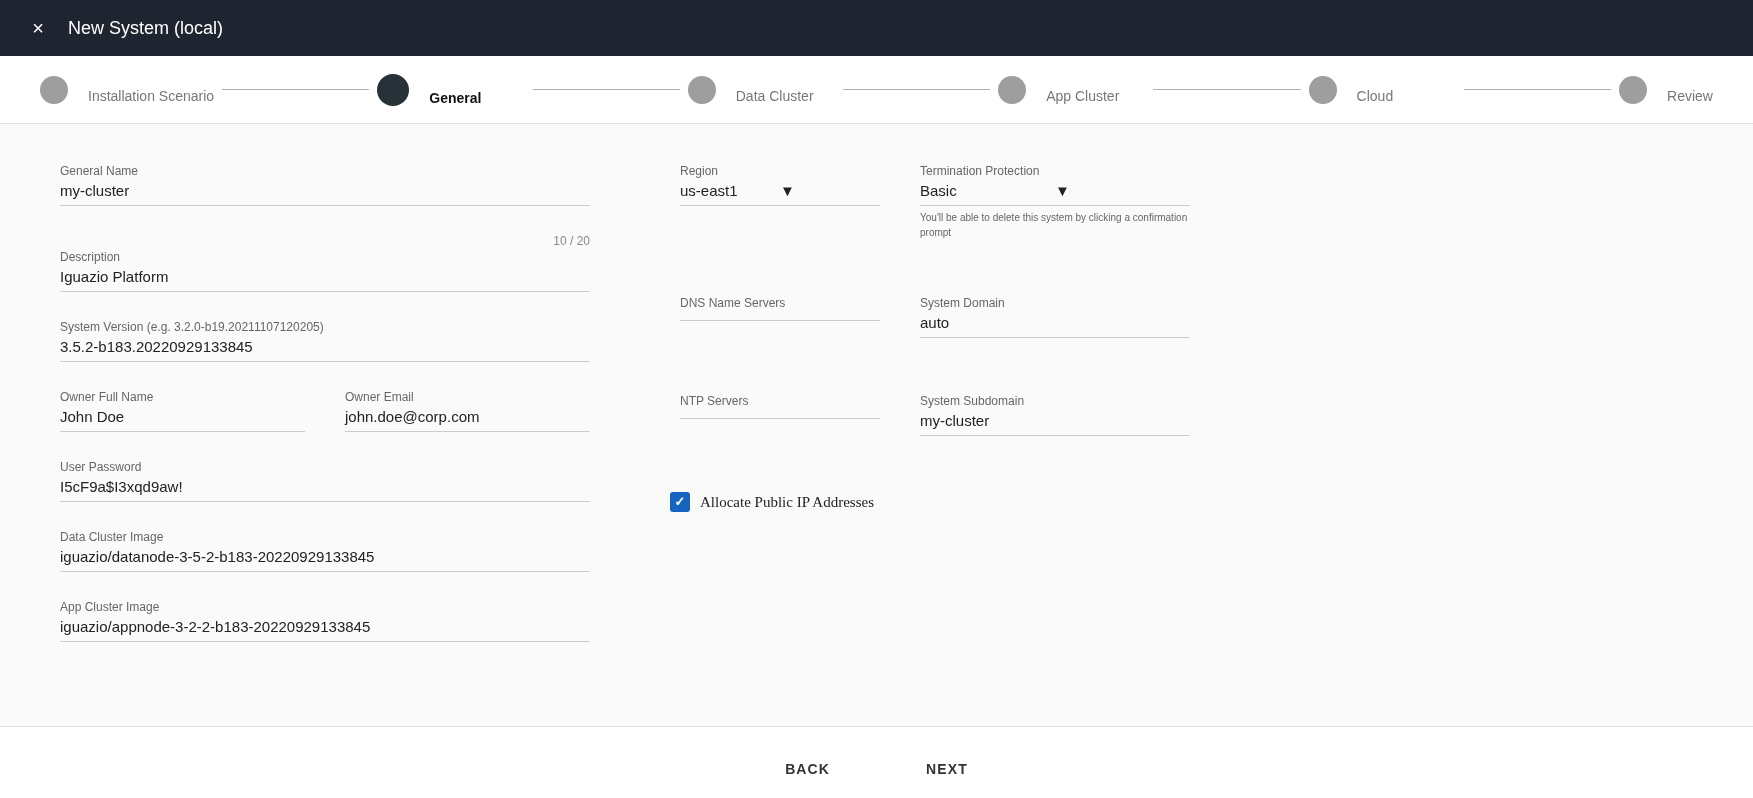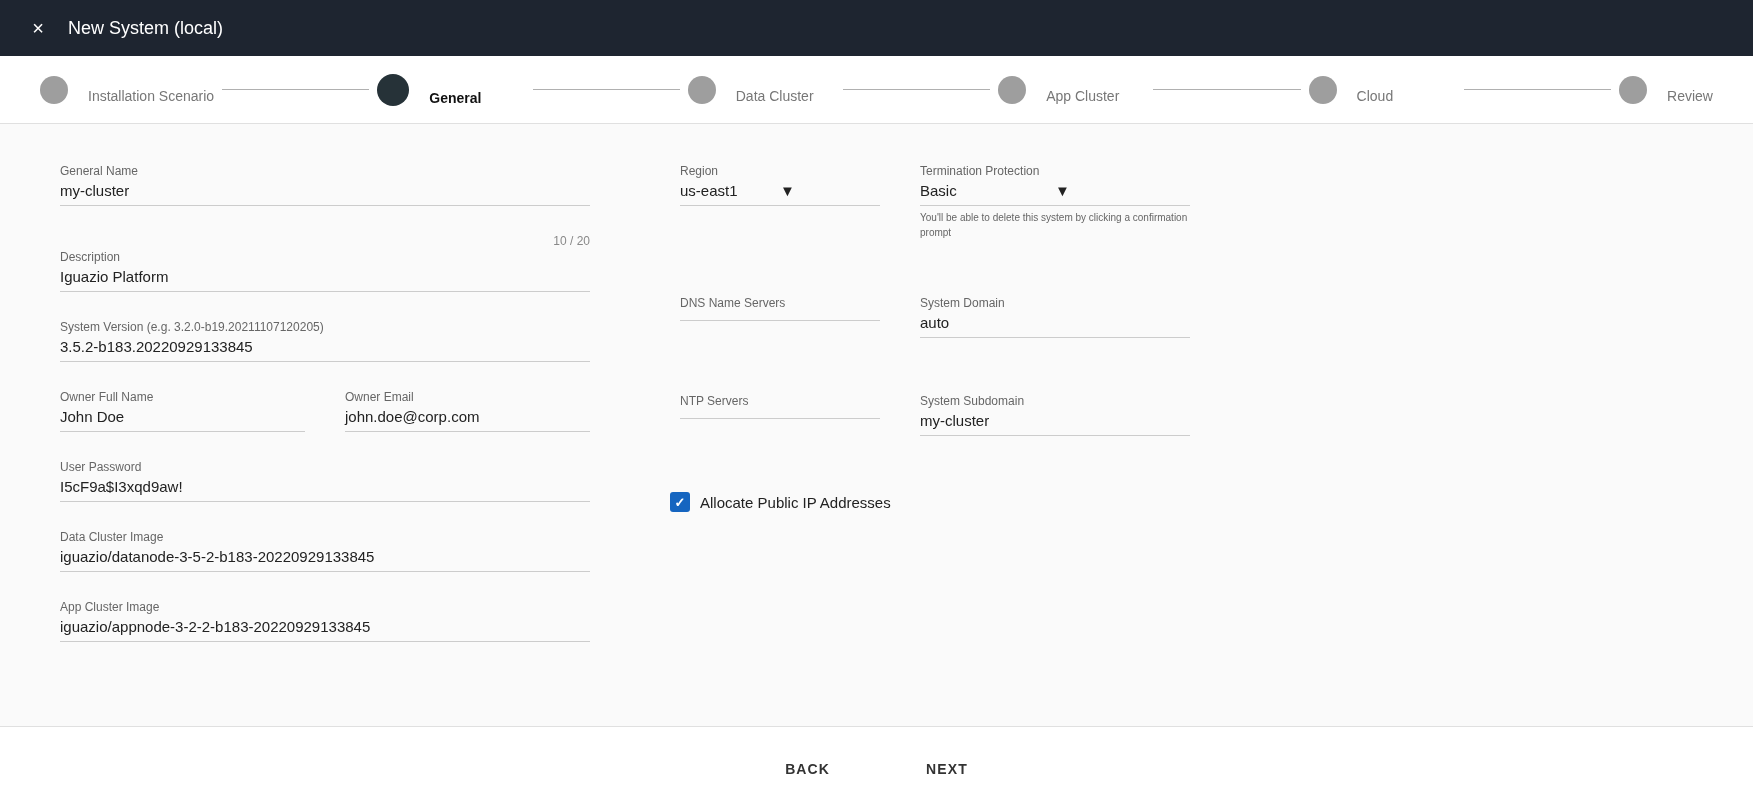--- a/index.html
+++ b/index.html
@@ -164,20 +164,21 @@
     .select-arrow {
       font-size: 12px;
       color: #555;
     }
 
     .checkbox-row {
       display: flex;
       align-items: center;
       gap: 10px;
       margin-top: 12px;
+      font-family: Liberation Serif, serif;
     }
     .checkbox-box {
       width: 20px;
       height: 20px;
       background: #1565c0;
       border-radius: 3px;
       display: flex;
       align-items: center;
       justify-content: center;
       flex-shrink: 0;

